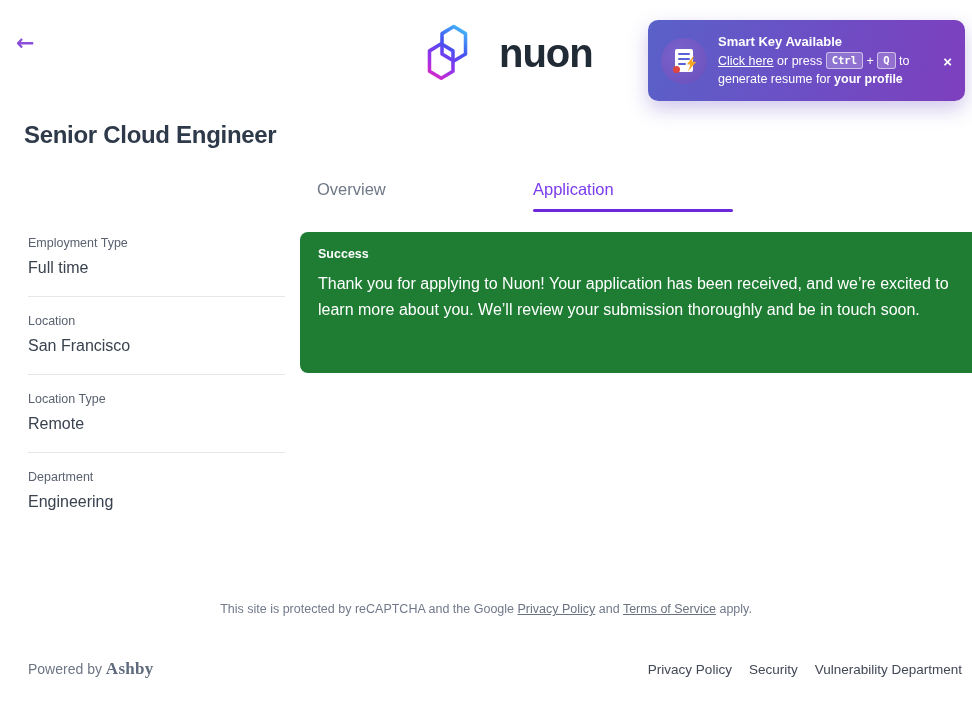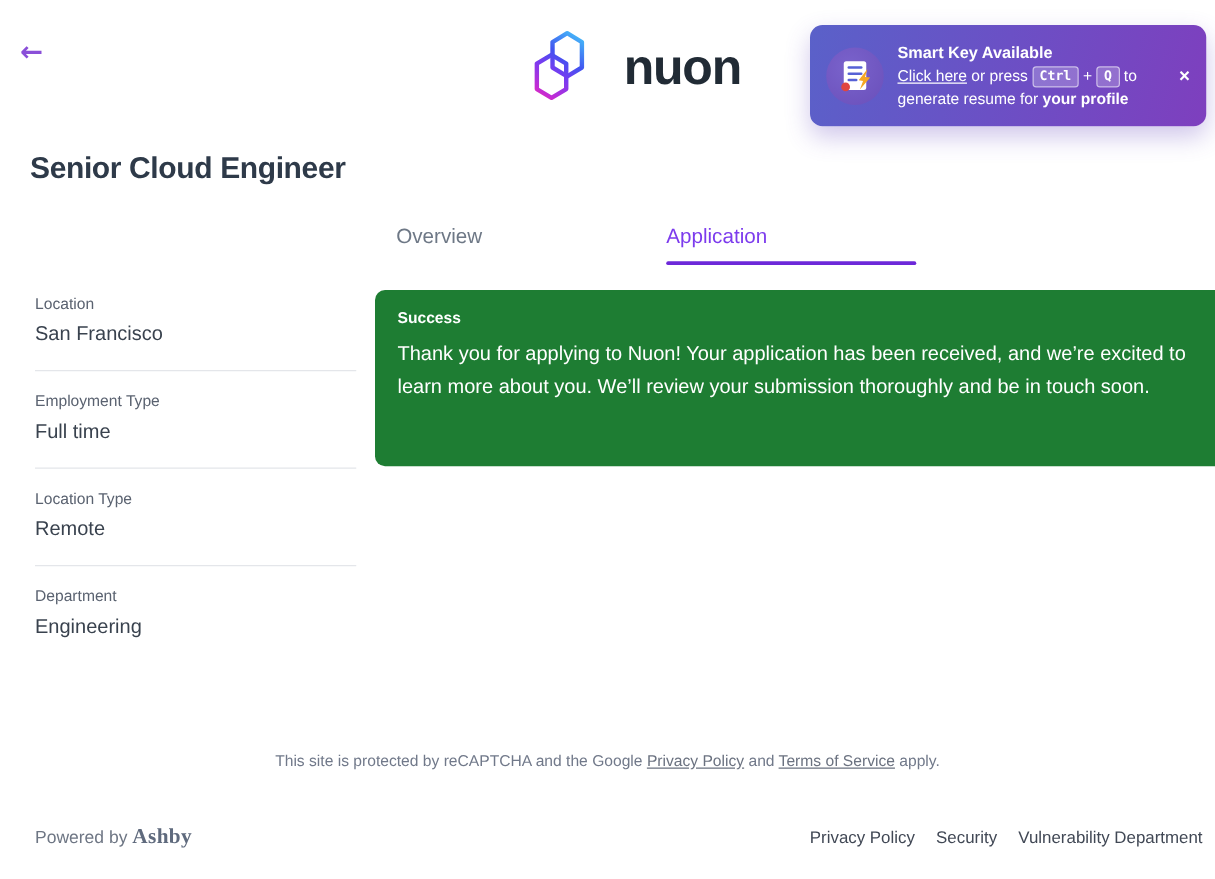--- a/index.html
+++ b/index.html
@@ -143,26 +143,26 @@
   </div>
 
   <h1 class="page-title">Senior Cloud Engineer</h1>
 
   <button class="tab tab-overview">Overview</button>
   <button class="tab tab-application">Application</button>
   <div class="tab-underline"></div>
 
   <div class="sidebar">
     <div class="detail-item">
+      <div class="detail-label">Employment Type</div>
+      <div class="detail-value">Full time</div>
+    </div>
+    <div class="detail-item">
       <div class="detail-label">Location</div>
       <div class="detail-value">San Francisco</div>
-    </div>
-    <div class="detail-item">
-      <div class="detail-label">Employment Type</div>
-      <div class="detail-value">Full time</div>
     </div>
     <div class="detail-item">
       <div class="detail-label">Location Type</div>
       <div class="detail-value">Remote</div>
     </div>
     <div class="detail-item">
       <div class="detail-label">Department</div>
       <div class="detail-value">Engineering</div>
     </div>
   </div>

